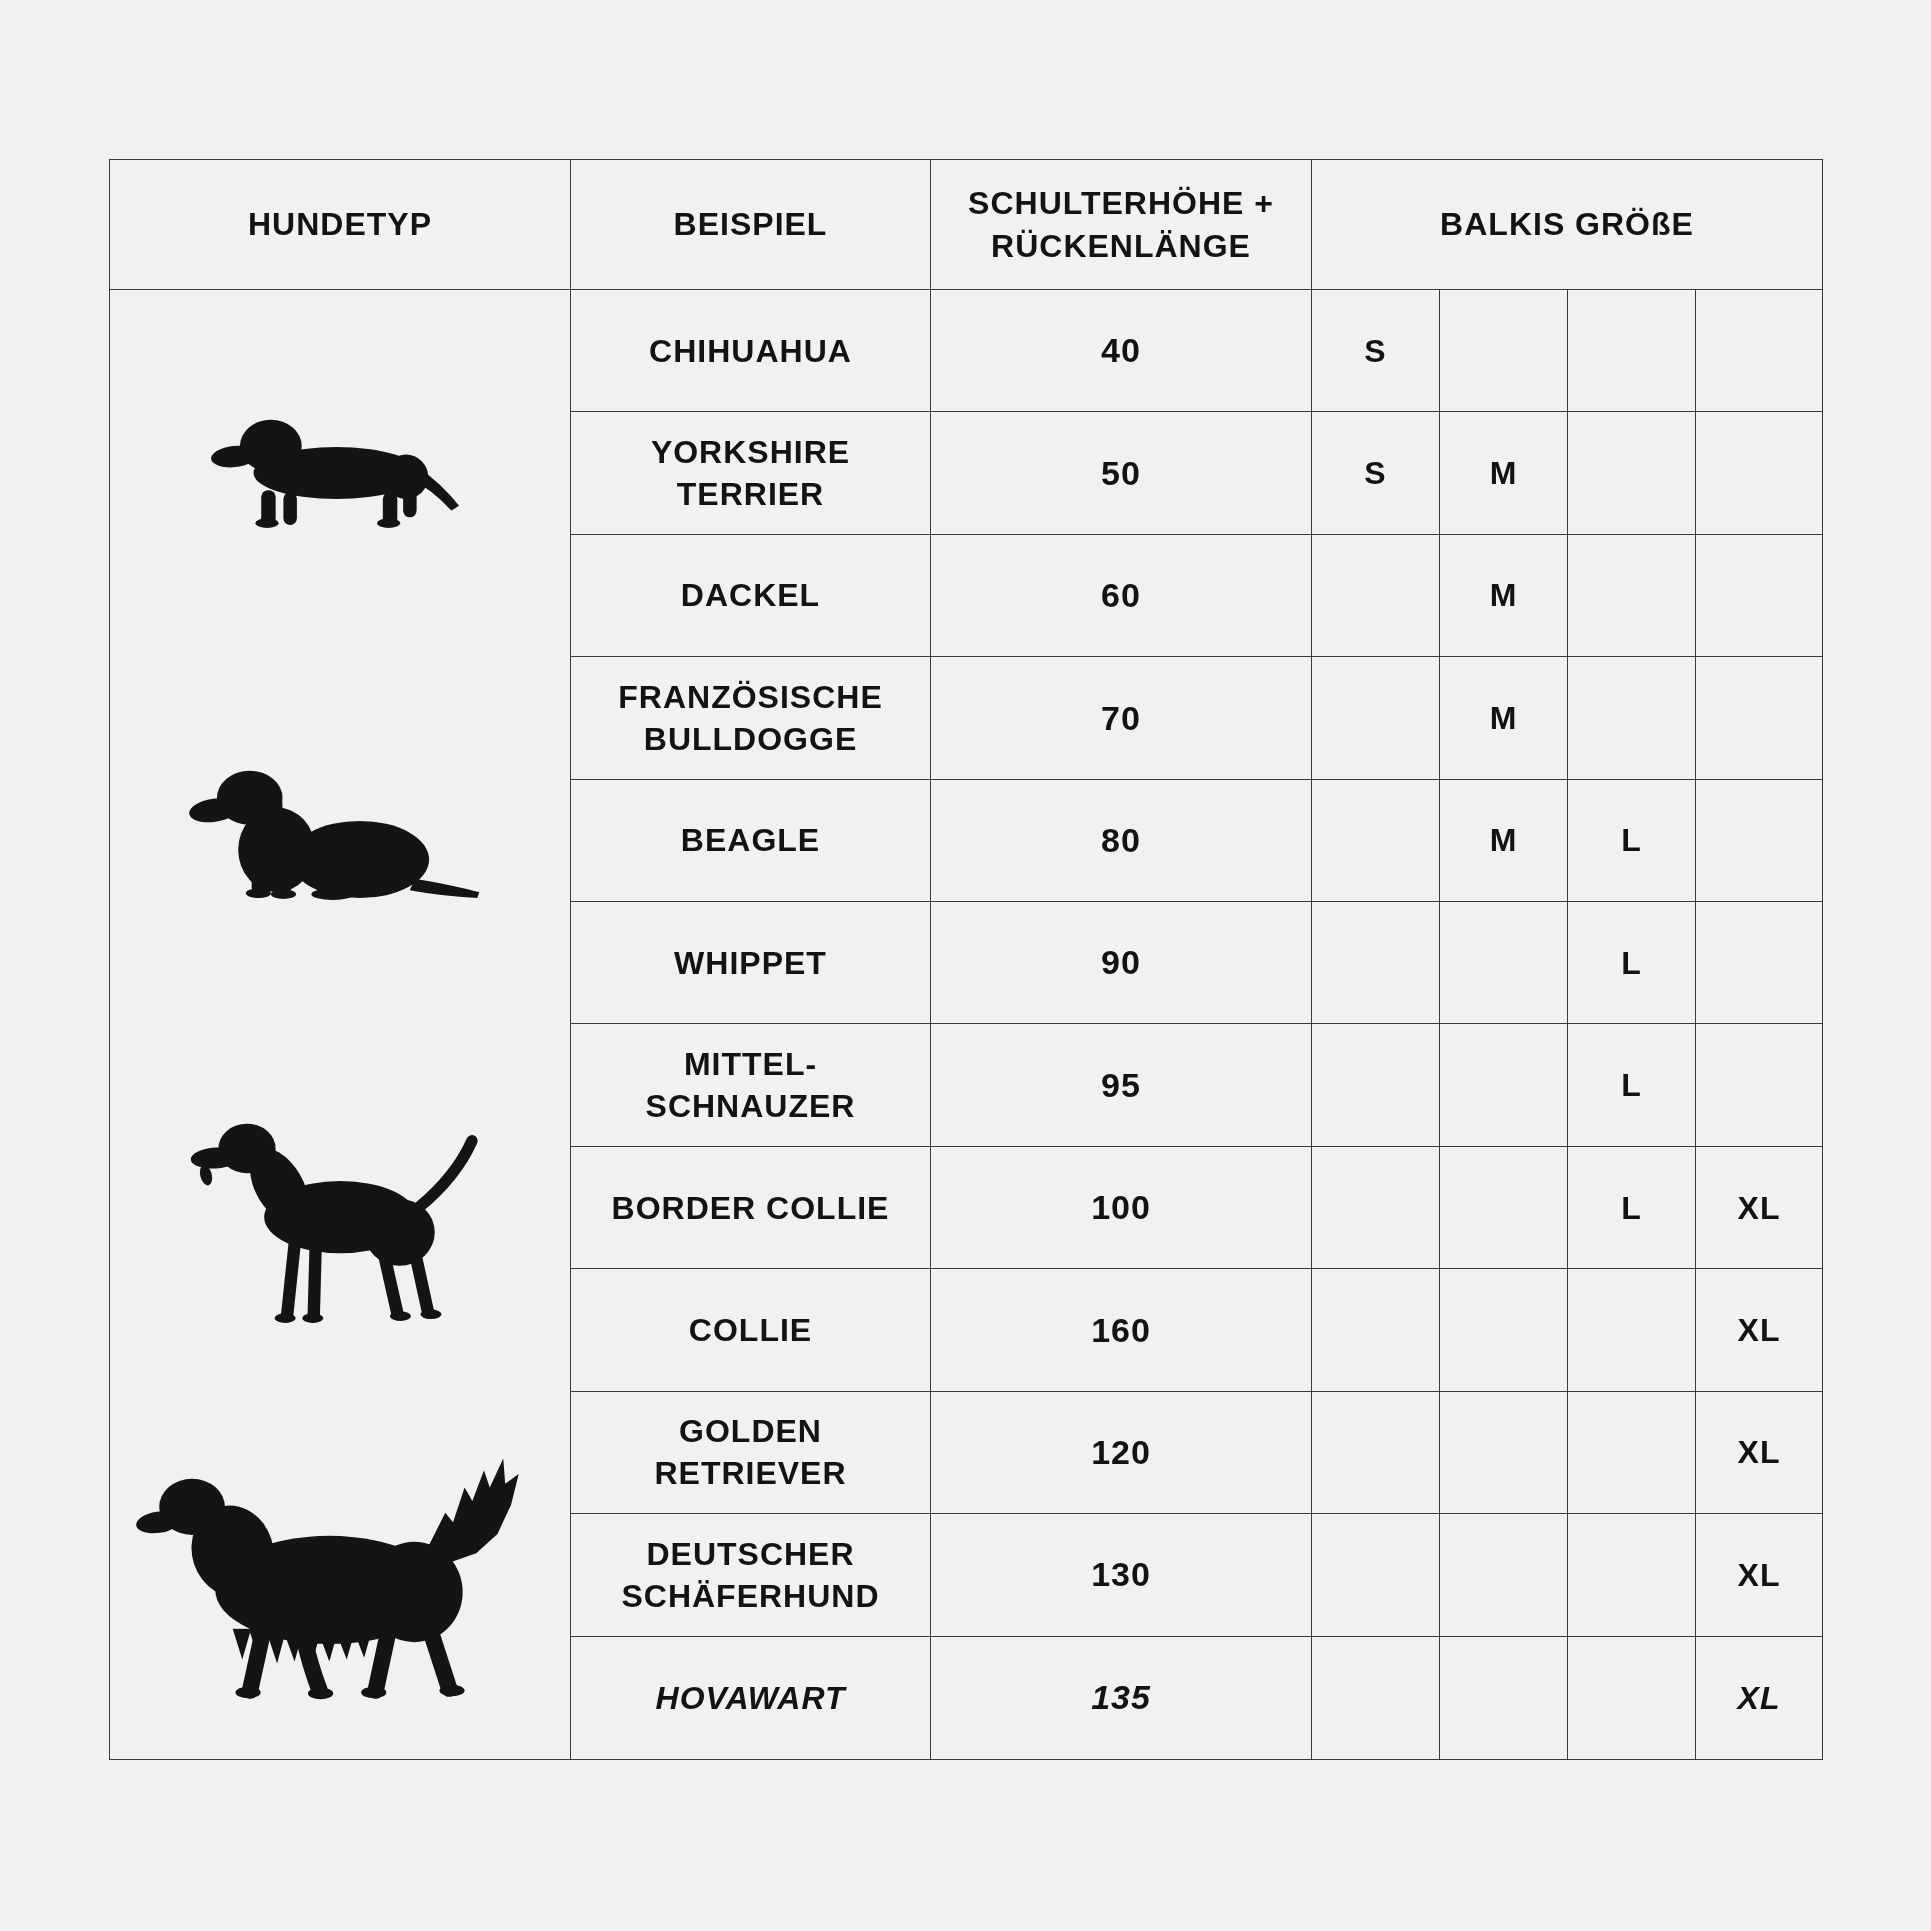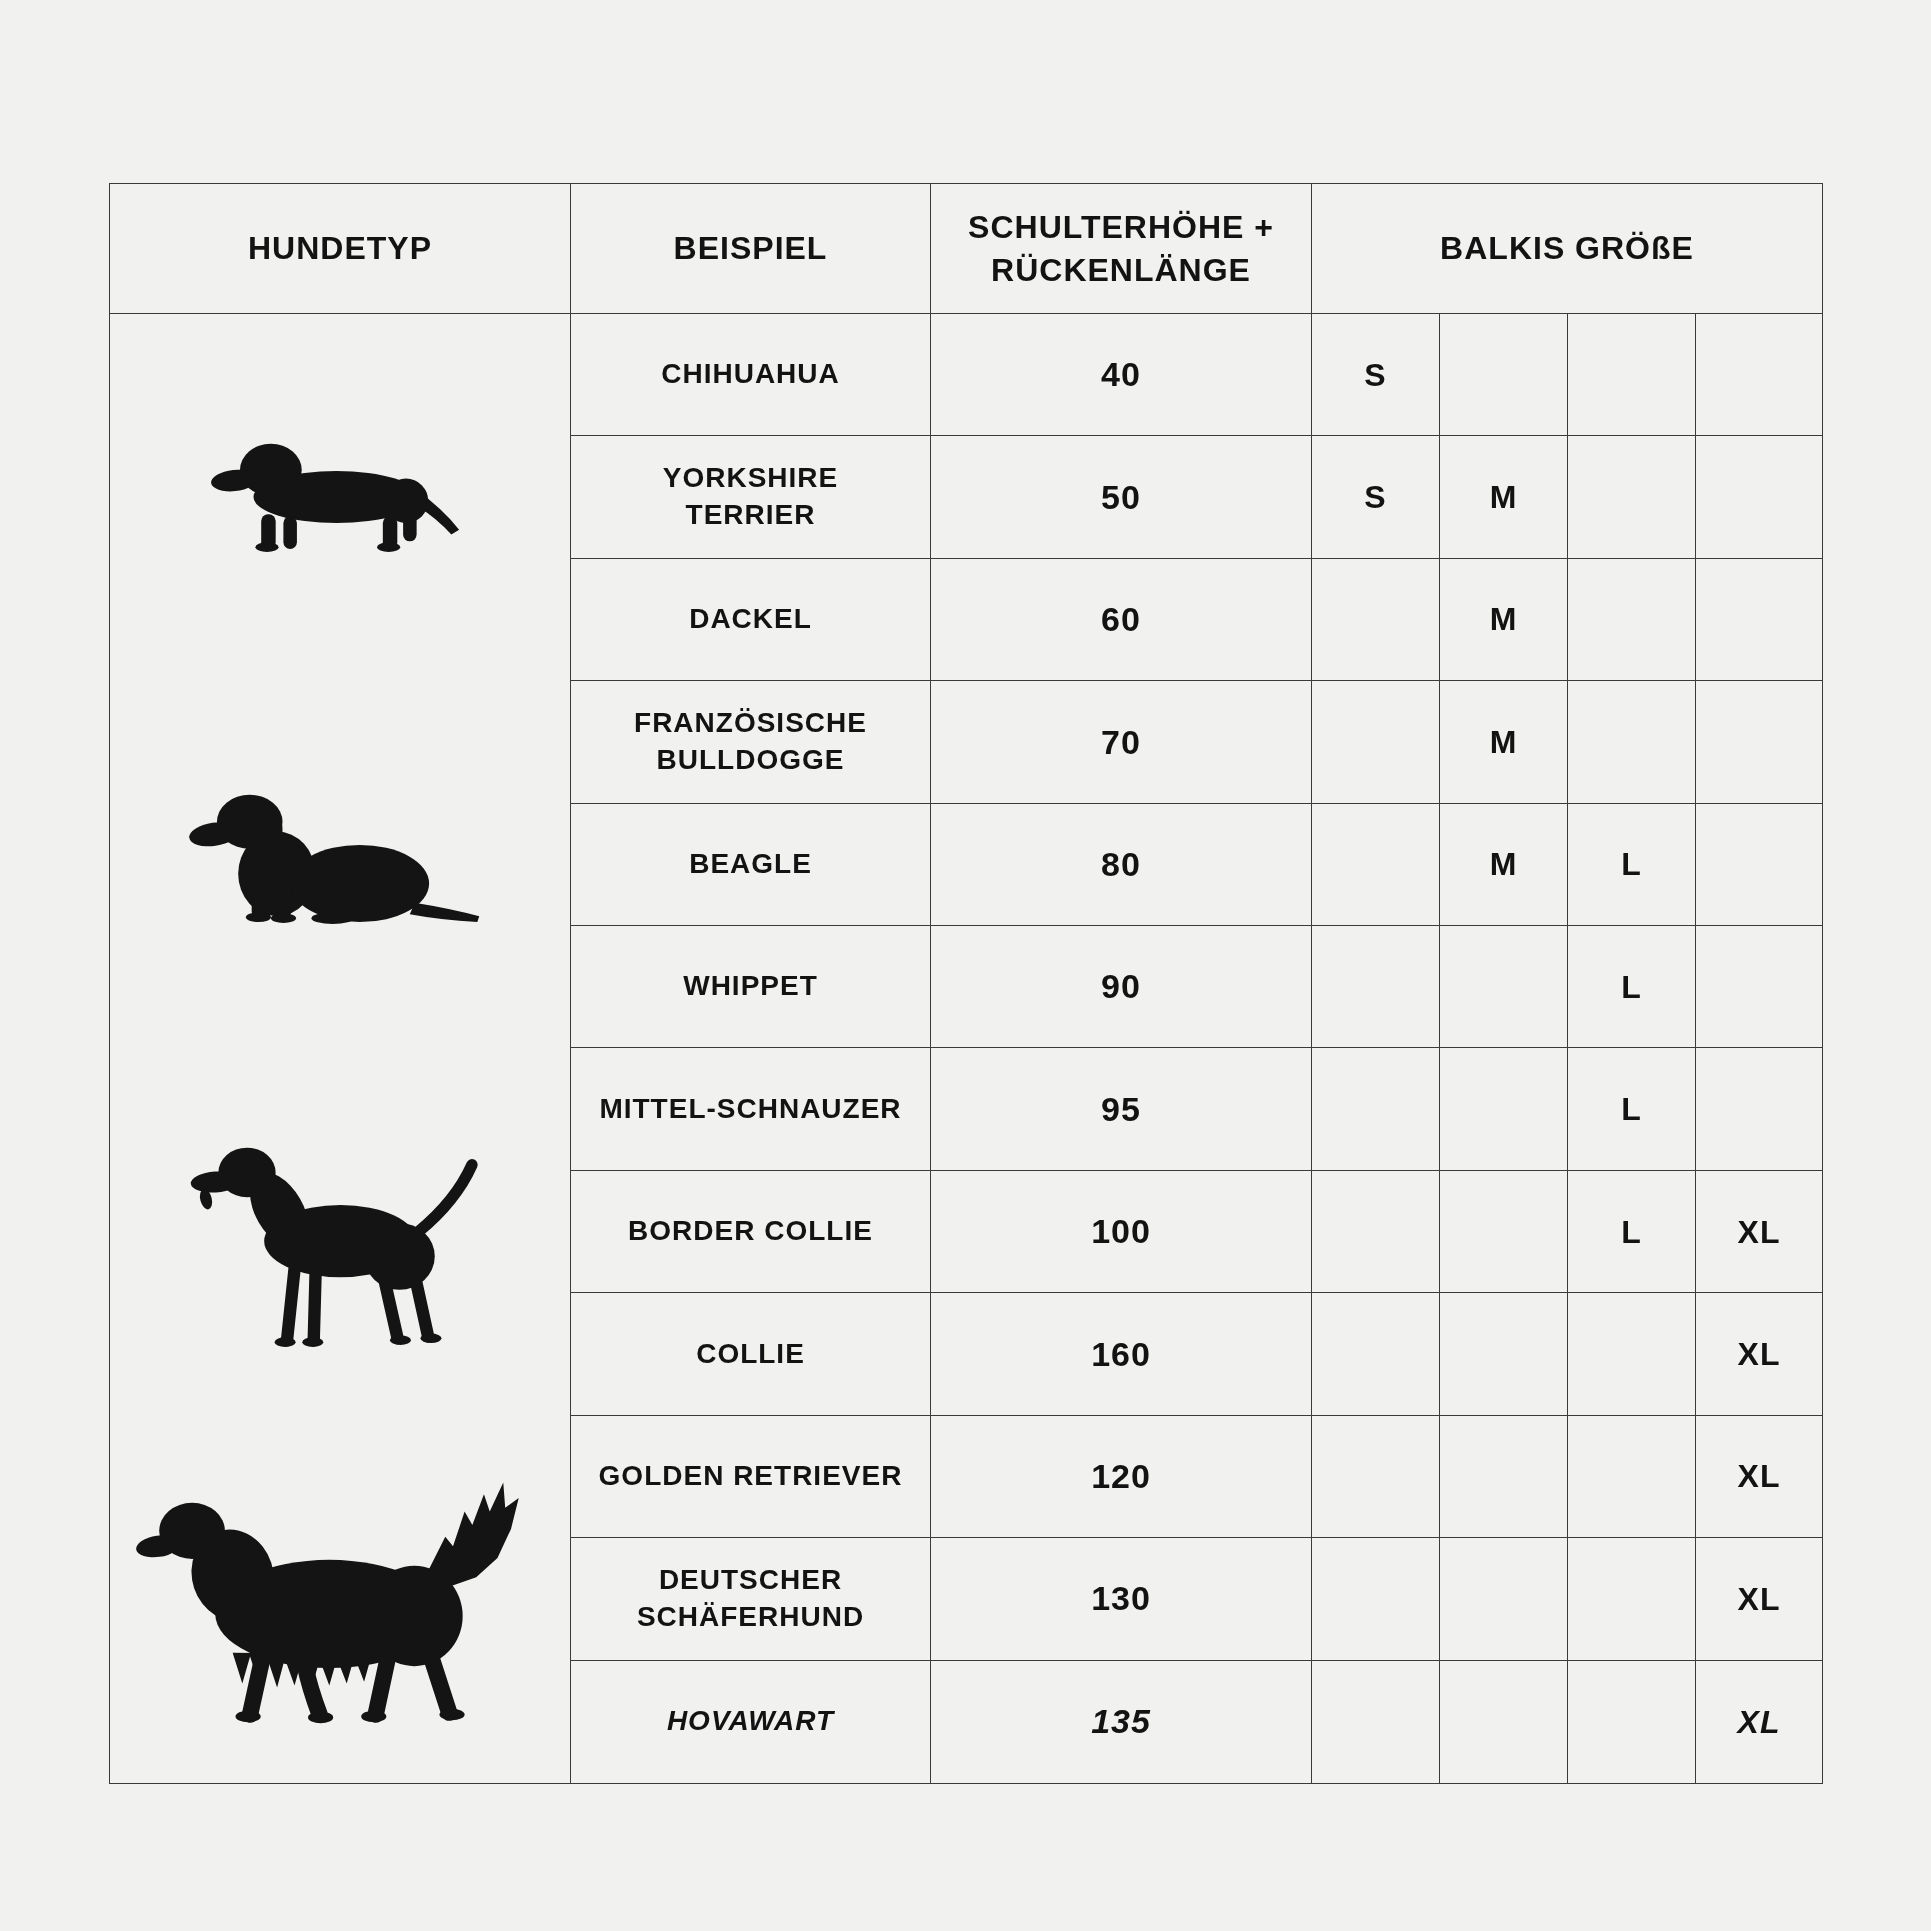--- a/index.html
+++ b/index.html
@@ -3,21 +3,21 @@
 <meta charset="utf-8">
 <style>
   :root{
     --bg:#f1f1ef;
     --line:#3a3a3a;
     --ink:#131313;
   }
   html,body{margin:0;padding:0;}
   body{background:var(--bg);font-family:"Liberation Sans", sans-serif;}
   .canvas{
-    position:relative;width:1931px;height:1778px;background:var(--bg);overflow:hidden;margin-top:24px;
+    position:relative;width:1931px;height:1778px;background:var(--bg);overflow:hidden;
   }
   .size-table{
     position:absolute;left:109px;top:159px;width:1714px;height:1601px;
     display:grid;
     grid-template-columns:461px 360px 381px 128px 128px 128px 1fr;
     grid-template-rows:130px repeat(12,1fr);
     border:1.9px solid var(--line);
     box-sizing:border-box;
     color:var(--ink);
   }
@@ -28,21 +28,21 @@
     text-align:center;
     font-weight:700;
     letter-spacing:1px;
     line-height:1.32;
     box-sizing:border-box;
     overflow:hidden;
   }
   .cell.last-col{border-right:none;}
   .cell.last-row{border-bottom:none;font-style:italic;}
   .header{font-size:32px;padding:0 17.4px;}
-  .breed{font-size:28px;padding:0 27px;}
+  .breed{font-size:32px;padding:0 27px;}
   .measure{font-size:34px;}
   .size{font-size:32px;}
   .dogcol{
     position:relative;
     grid-column:1;
     grid-row:2 / span 12;
     border-right:1.9px solid var(--line);
     box-sizing:border-box;
   }
   .dog{position:absolute;}

